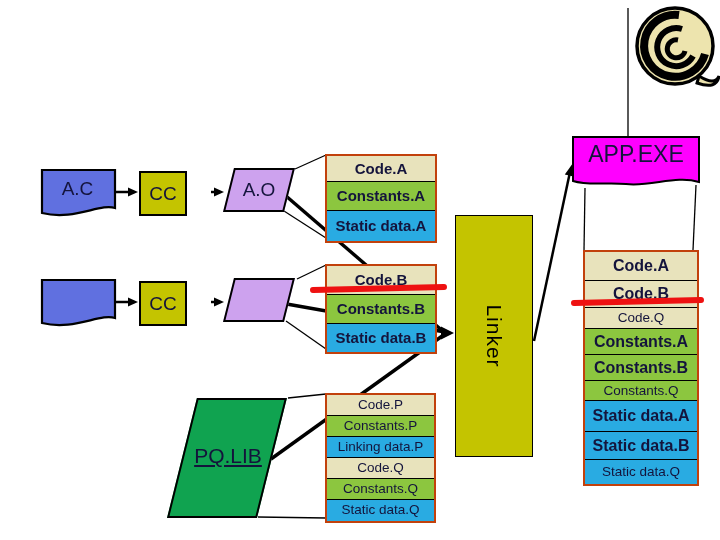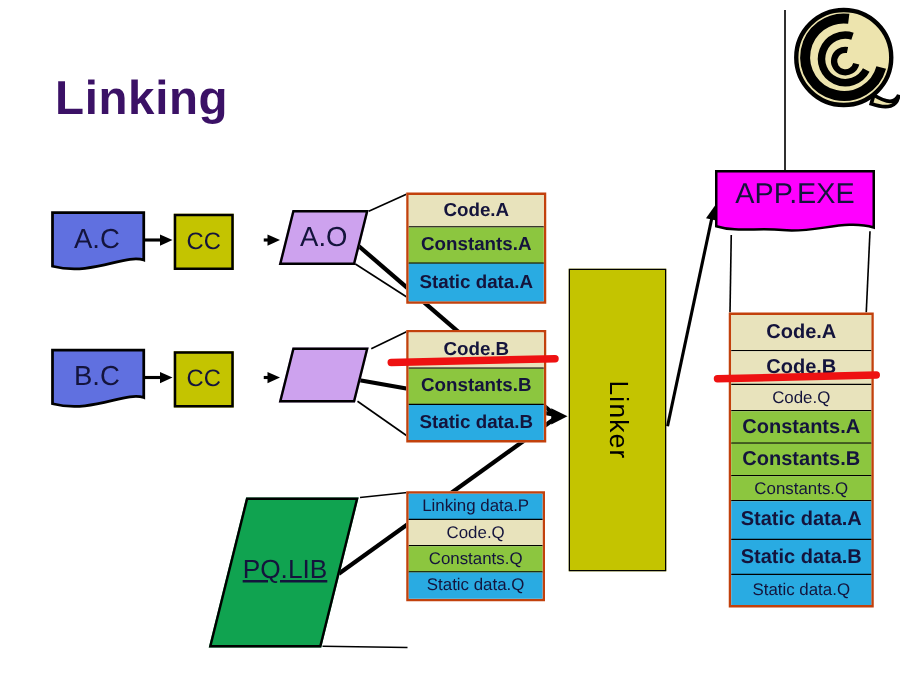--- a/index.html
+++ b/index.html
@@ -9,21 +9,21 @@
   }
   #title{
     position:absolute;left:44px;top:58px;font-size:38px;font-weight:bold;
     color:var(--title);letter-spacing:.5px;
   }
   svg.layer{position:absolute;left:0;top:0;z-index:1;}
   svg.layer.front{z-index:3;pointer-events:none;}
   .shape{position:absolute;z-index:2;}
   .label{
     position:absolute;z-index:2;text-align:center;color:var(--text);
-    font-size:22px;
+    font-size:19px;
   }
   .box{
     position:absolute;z-index:2;background:var(--compiler);
     border:2px solid #000;text-align:center;color:var(--text);
     font-size:19px;box-sizing:border-box;
   }
   .cc{left:139px;width:48px;height:45px;line-height:41px;}
   #cc-a{top:171px;} #cc-b{top:281px;}
   .para{
     position:absolute;z-index:2;border:2px solid #000;box-sizing:border-box;
@@ -97,21 +97,20 @@
 
     <line class="thick" x1="286" y1="196" x2="445" y2="333"></line>
     <line class="thick" x1="281" y1="303" x2="445" y2="332"></line>
     <line class="thick" x1="271" y1="459" x2="445" y2="334"></line>
     <polygon points="454,333 441,326.5 441,339.5"></polygon>
 
     <line class="med" x1="534" y1="341" x2="570" y2="172"></line>
     <polygon points="573,163 575.6,176.9 564.8,174.5"></polygon>
   </svg>
 
-  <div id="title">Linking</div>
 
   <svg id="snail" width="88" height="90" viewBox="0 0 88 90">
     <path d="M66,74 q16,10 20,0 q-2,14 -22,7 z" fill="#ede4ae" stroke="#000" stroke-width="3"></path>
     <circle cx="42" cy="44" r="38" fill="#ede4ae" stroke="#000" stroke-width="3.5"></circle>
     <path fill="none" stroke="#000" stroke-width="8" d="M72,52 A31,31 0 1 1 46,13"></path>
     <path fill="none" stroke="#000" stroke-width="6" d="M60,54 A19,19 0 1 1 49,27"></path>
     <path fill="none" stroke="#000" stroke-width="5" d="M52,49 A9,9 0 1 1 45,38"></path>
   </svg>
 
   <svg class="shape" style="left:40px;top:168px" width="78" height="54" viewBox="0 0 78 54">
@@ -123,32 +122,33 @@
   <div class="label" id="ao-label">A.O</div>
   <div class="stack" id="stack-a">
       <div class="srow k-code b" style="height: 26px; line-height: 25px;">Code.A</div>
       <div class="srow k-consts b" style="height: 29px; line-height: 28px;">Constants.A</div>
       <div class="srow k-sdata b" style="height: 30px; line-height: 29px;">Static data.A</div>
     </div>
 
   <svg class="shape" style="left:40px;top:278px" width="78" height="54" viewBox="0 0 78 54">
     <path class="doc-shape" d="M2,2 L75,2 L75,40 C60,35 34,53 2,45 Z"></path>
   </svg>
-  <div class="label" id="bc-label">B.C</div>
   <div class="box cc" id="cc-b">CC</div>
   <div class="para obj" id="bo-shape"></div>
   <div class="stack" id="stack-b">
       <div class="srow k-code b" style="height: 29px; line-height: 28px;">Code.B</div>
       <div class="srow k-consts b" style="height: 29px; line-height: 28px;">Constants.B</div>
       <div class="srow k-sdata b" style="height: 28px; line-height: 27px;">Static data.B</div>
     </div>
 
   <div class="para" id="pq-shape"></div>
   <div class="label" id="pq-label">PQ.LIB</div>
   <div class="stack" id="stack-pq">
+      <div class="srow k-code" style="height: 21px; line-height: 20px;">Code.P</div>
+      <div class="srow k-consts" style="height: 21px; line-height: 20px;">Constants.P</div>
       <div class="srow k-sdata" style="height: 21px; line-height: 20px;">Linking data.P</div>
       <div class="srow k-code" style="height: 21px; line-height: 20px;">Code.Q</div>
       <div class="srow k-consts" style="height: 21px; line-height: 20px;">Constants.Q</div>
       <div class="srow k-sdata" style="height: 21px; line-height: 20px;">Static data.Q</div>
     </div>
 
   <div id="linker-box">
     <span>Linker</span>
   </div>
 

